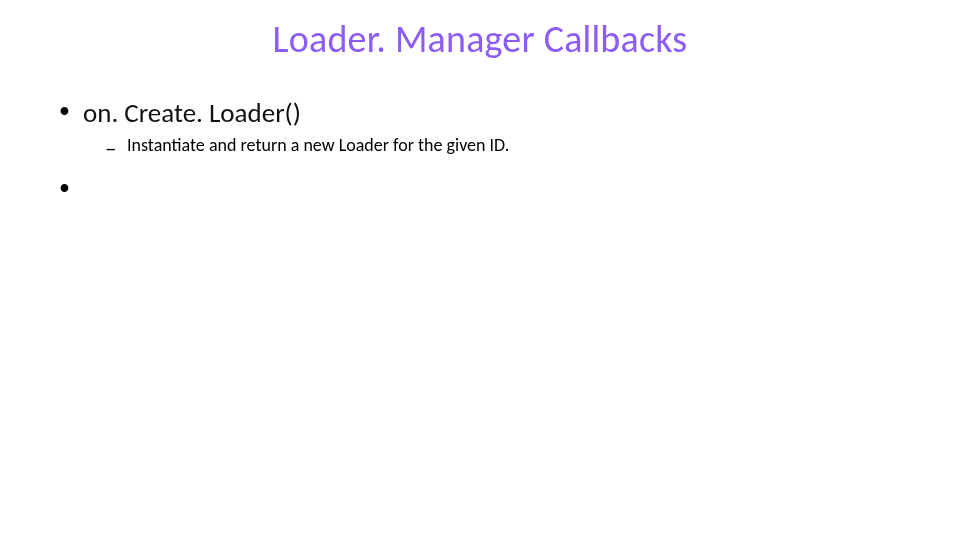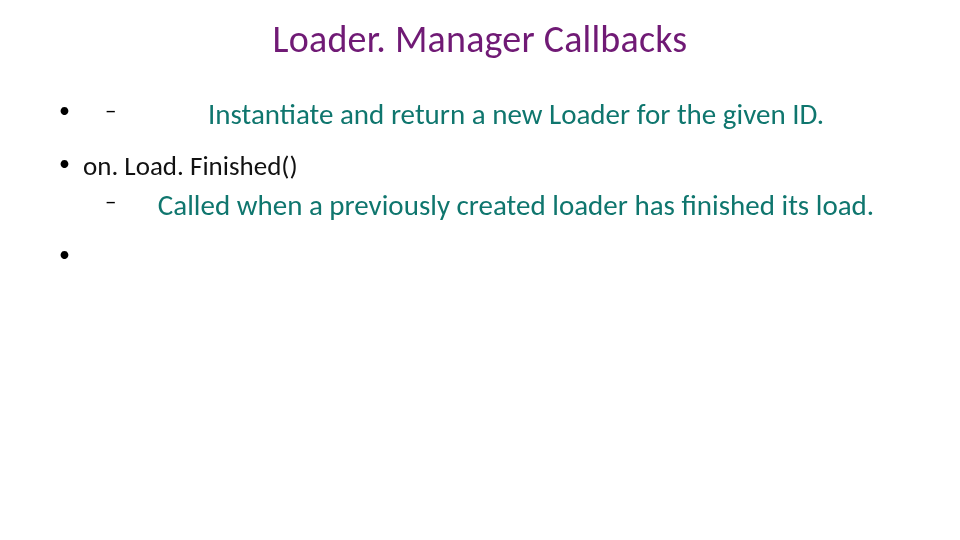--- a/index.html
+++ b/index.html
@@ -18,21 +18,21 @@
     height: 540px;
     box-sizing: border-box;
     padding: 14px 55px 0 55px;
   }
   .title {
     text-align: center;
     font-size: 38px;
     font-weight: 400;
     letter-spacing: 0.2px;
     margin: 2px 0 34px 0;
-    color: #701a75;
+    color: #8b5cf6;
   }
   ul.level1 {
     list-style: none;
     padding: 0;
     margin: 0;
   }
   ul.level1 > li {
     position: relative;
     padding-left: 28px;
     font-size: 27px;
@@ -50,52 +50,44 @@
     color: #000;
   }
   ul.level2 {
     list-style: none;
     padding: 0;
     margin: 4px 0 16px 0;
   }
   ul.level2 > li {
     position: relative;
     padding-left: 44px;
-    font-size: 29px;
+    font-size: 18px;
     line-height: 1.28;
-    color: #0f766e;
-    text-align: center;
+    color: #000000;
   }
   ul.level2 > li::before {
     content: "–";
     position: absolute;
     left: 22px;
     top: 0;
     font-size: 23px;
     color: #000;
   }
 </style>
 </head>
 <body>
 
 <div class="slide">
   <h1 class="title">Loader. Manager Callbacks</h1>
 
   <ul class="level1">
     <li>
+      <span>on. Create. Loader()</span>
       <ul class="level2">
         <li>
           <span>Instantiate and return a new Loader for the given ID.</span>
-        </li>
-      </ul>
-    </li>
-    <li>
-      <span>on. Load. Finished()</span>
-      <ul class="level2">
-        <li>
-          <span>Called when a previously created loader has finished its load.</span>
         </li>
       </ul>
     </li>
     <li>
     </li>
   </ul>
 </div>
 
 </body></html>

